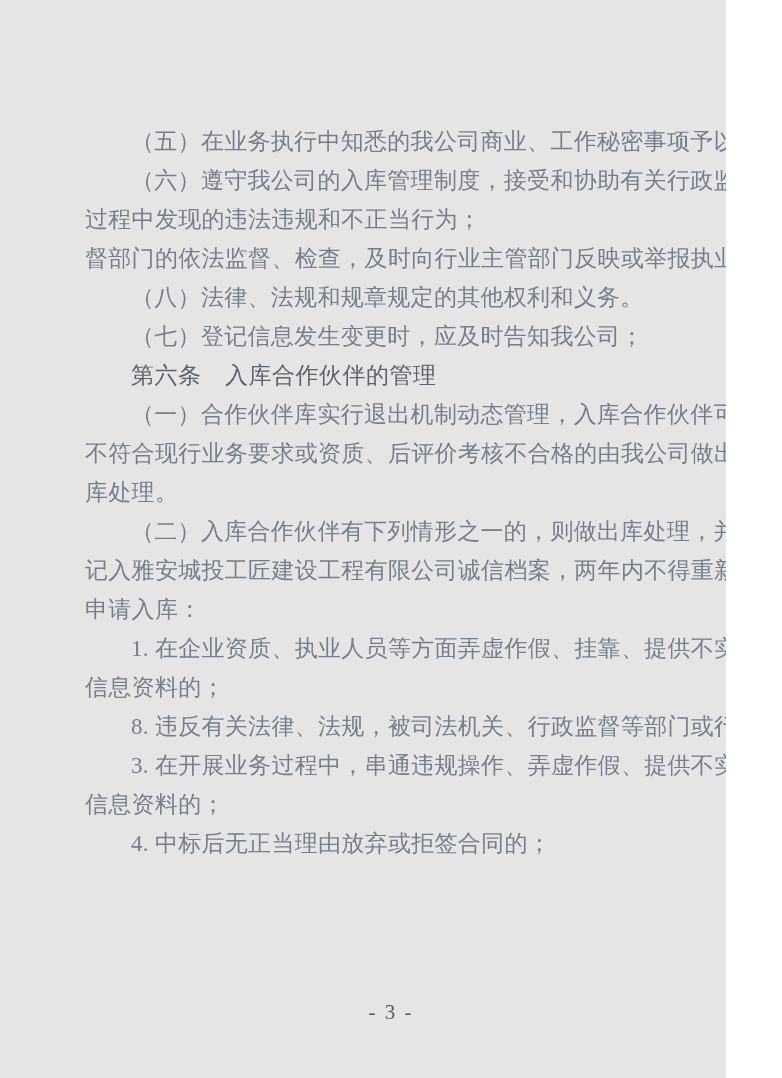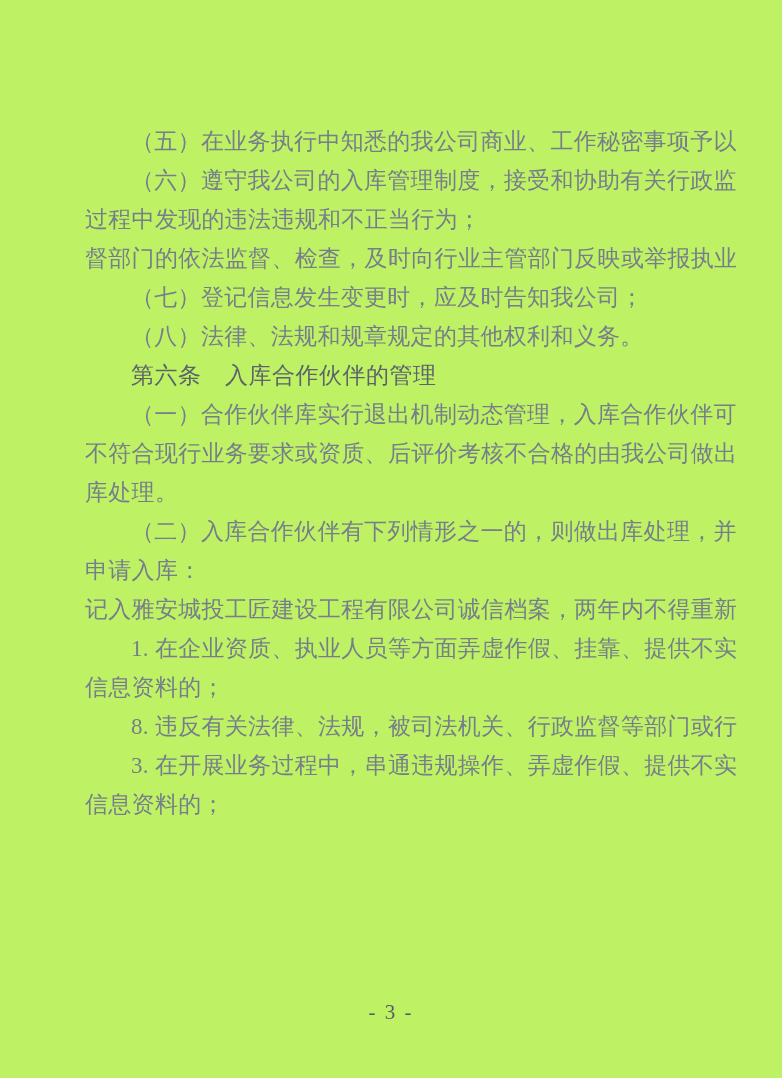--- a/index.html
+++ b/index.html
@@ -2,23 +2,23 @@
 <html><head>
 <meta charset="utf-8">
 <style>
   html, body {
     margin: 0;
     padding: 0;
     background: #ffffff;
   }
   .page {
     position: relative;
-    width: 782px;
+    width: 726px;
     height: 1078px;
-    background: #bef264;
+    background: #e5e5e5;
     overflow: hidden;
     font-family: "Liberation Serif", "DejaVu Serif", serif;
   }
   .content {
     position: absolute;
     left: 85px;
     top: 122px;
     width: 625px;
   }
   .line {
@@ -53,29 +53,30 @@
 </style>
 </head>
 <body>
 
 <div class="page">
   <div class="content">
     <div class="line ind">（五）在业务执行中知悉的我公司商业、工作秘密事项予以</div>
     <div class="line ind">（六）遵守我公司的入库管理制度，接受和协助有关行政监</div>
     <div class="line">过程中发现的违法违规和不正当行为；</div>
     <div class="line">督部门的依法监督、检查，及时向行业主管部门反映或举报执业</div>
+    <div class="line ind">（八）法律、法规和规章规定的其他权利和义务。</div>
     <div class="line ind">（七）登记信息发生变更时，应及时告知我公司；</div>
-    <div class="line ind">（八）法律、法规和规章规定的其他权利和义务。</div>
     <div class="line ind head">第六条　入库合作伙伴的管理</div>
     <div class="line ind">（一）合作伙伴库实行退出机制动态管理，入库合作伙伴可</div>
     <div class="line">不符合现行业务要求或资质、后评价考核不合格的由我公司做出</div>
     <div class="line">库处理。</div>
     <div class="line ind">（二）入库合作伙伴有下列情形之一的，则做出库处理，并</div>
+    <div class="line">记入雅安城投工匠建设工程有限公司诚信档案，两年内不得重新</div>
     <div class="line">申请入库：</div>
-    <div class="line">记入雅安城投工匠建设工程有限公司诚信档案，两年内不得重新</div>
     <div class="line ind">1. 在企业资质、执业人员等方面弄虚作假、挂靠、提供不实</div>
     <div class="line">信息资料的；</div>
     <div class="line ind">8. 违反有关法律、法规，被司法机关、行政监督等部门或行</div>
     <div class="line ind">3. 在开展业务过程中，串通违规操作、弄虚作假、提供不实</div>
     <div class="line">信息资料的；</div>
+    <div class="line ind">4. 中标后无正当理由放弃或拒签合同的；</div>
   </div>
   <div class="footer">- 3 -</div>
 </div>
 
 </body></html>

